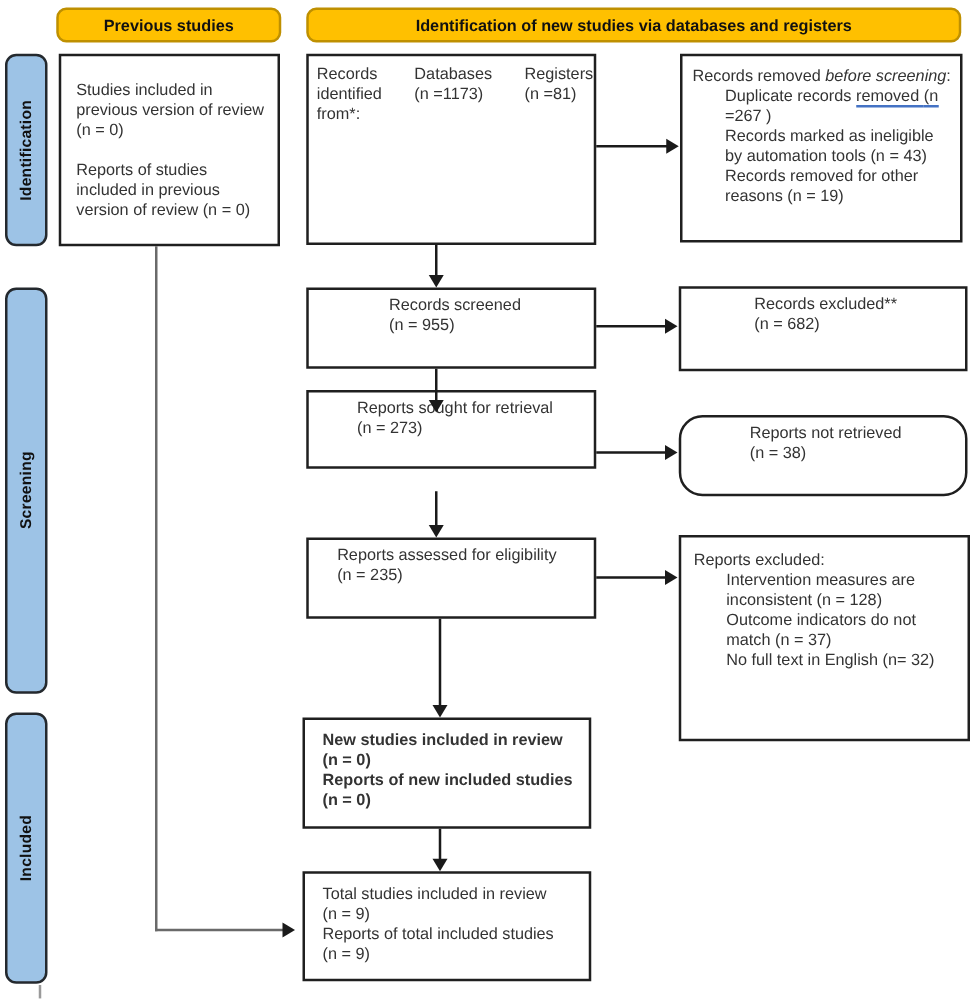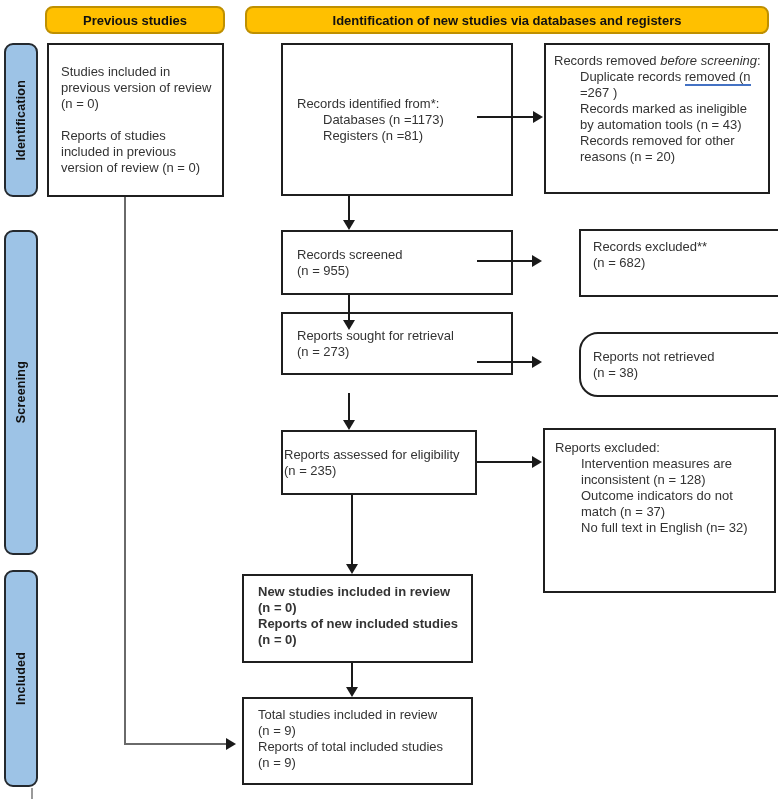--- a/index.html
+++ b/index.html
@@ -24,21 +24,21 @@
     box-sizing:border-box;
   }
   .side span{
     writing-mode:vertical-rl;transform:rotate(180deg);
     font-weight:700;font-size:12.5px;color:#111;letter-spacing:.2px;
   }
   .box{
     position:absolute;background:#fff;border:2.5px solid var(--box_border);
     box-sizing:border-box;font-size:13px;line-height:16px;color:var(--text);
   }
-  .vcenter{display:flex;flex-direction:column;justify-content:center;margin-left:36px;}
+  .vcenter{display:flex;flex-direction:row;justify-content:center;}
   .ws{white-space:pre-line;}
   .indent{padding-left:26px;}
   .i{font-style:italic;}
   .ins{border-bottom:2px solid var(--ins_blue);}
   .vline{position:absolute;width:2px;background:var(--line);}
   .hline{position:absolute;height:2px;background:var(--line);}
   .gline{background:var(--line_grey);}
   .head-down{position:absolute;width:0;height:0;
     border-left:6px solid transparent;border-right:6px solid transparent;
     border-top:10px solid var(--line);}
@@ -78,42 +78,42 @@
   <div class="box vcenter" style="left:245px;top:43px;width:232px;height:153px;padding:6px 8px 6px 14px;">
     <div>Records identified from*:</div>
     <div class="indent">Databases (n =1173)</div>
     <div class="indent">Registers (n =81)</div>
   </div>
 
   <div class="box" style="left:544px;top:43px;width:226px;height:151px;padding:8px 5px 6px 8px;">
     <div><span>Records removed </span><span class="i">before screening</span><span>:</span></div>
     <div class="indent"><span>Duplicate records </span><span class="ins">removed </span><span class="ins">(n</span><span> =267 )</span></div>
     <div class="indent">Records marked as ineligible by automation tools (n = 43)</div>
-    <div class="indent">Records removed for other reasons (n = 20)</div>
+    <div class="indent">Records removed for other reasons (n = 19)</div>
   </div>
 
   <div class="box vcenter" style="left:245px;top:230px;width:232px;height:65px;padding:4px 8px 4px 14px;">
     <div class="ws">Records screened
 (n = 955)</div>
   </div>
   <div class="box vcenter" style="left:543px;top:229px;width:231px;height:68px;padding:4px 8px 20px 12px;">
     <div class="ws">Records excluded**
 (n = 682)</div>
   </div>
 
   <div class="box vcenter" style="left:245px;top:312px;width:232px;height:63px;padding:4px 8px 4px 14px;">
     <div class="ws">Reports sought for retrieval
 (n = 273)</div>
   </div>
   <div class="box vcenter" style="left:543px;top:332px;width:231px;height:65px;padding:4px 8px 4px 12px;border-radius:19px;">
     <div class="ws">Reports not retrieved
 (n = 38)</div>
   </div>
 
-  <div class="box vcenter" style="left:245px;top:430px;width:196px;height:65px;padding:4px 8px 4px 1px;">
+  <div class="box vcenter" style="left:245px;top:430px;width:232px;height:65px;padding:4px 8px 4px 1px;">
     <div class="ws">Reports assessed for eligibility
 (n = 235)</div>
   </div>
   <div class="box" style="left:543px;top:428px;width:233px;height:165px;padding:10px 6px 6px 10px;">
     <div>Reports excluded:</div>
     <div class="indent">Intervention measures are inconsistent (n = 128)</div>
     <div class="indent">Outcome indicators do not match (n = 37)</div>
     <div class="indent">No full text in English (n= 32)</div>
   </div>
 

